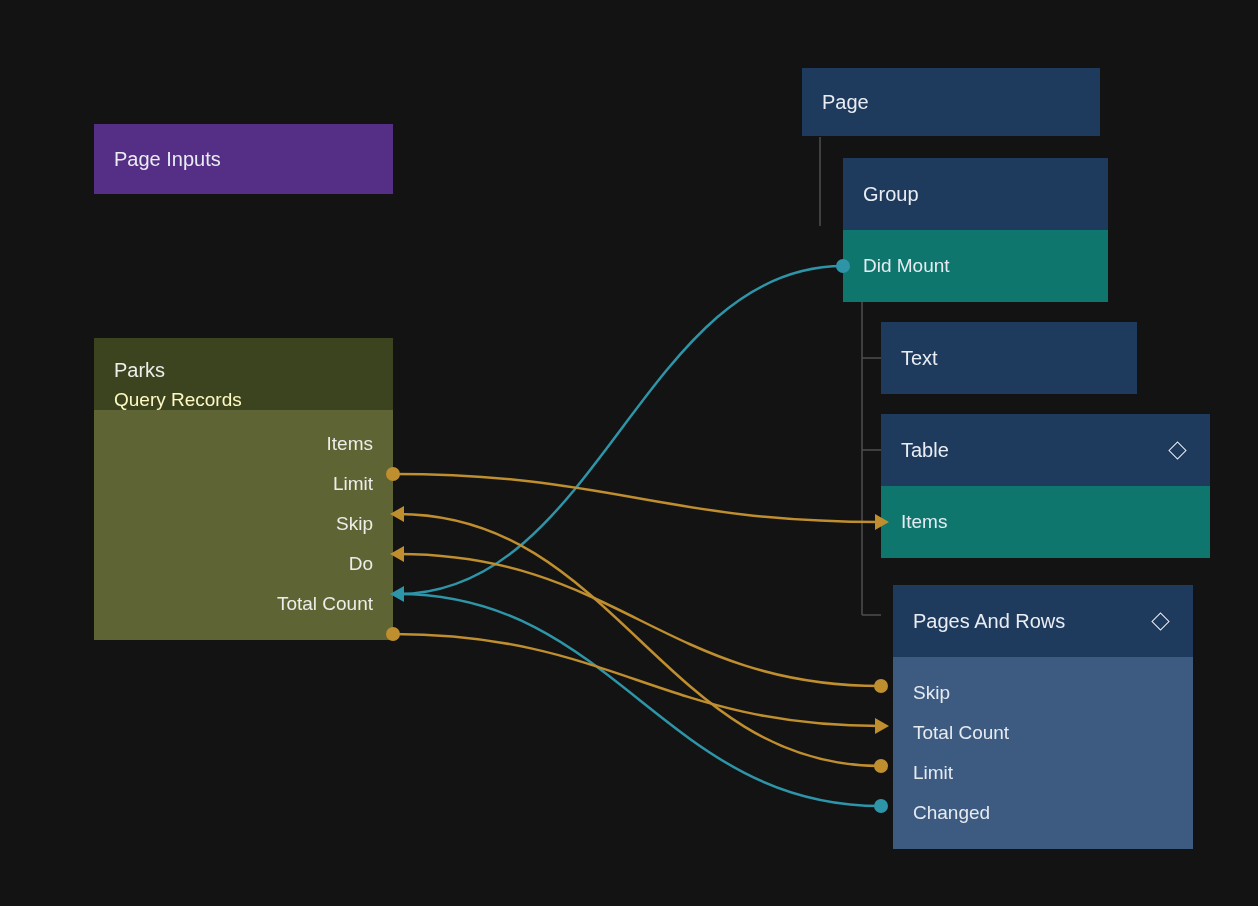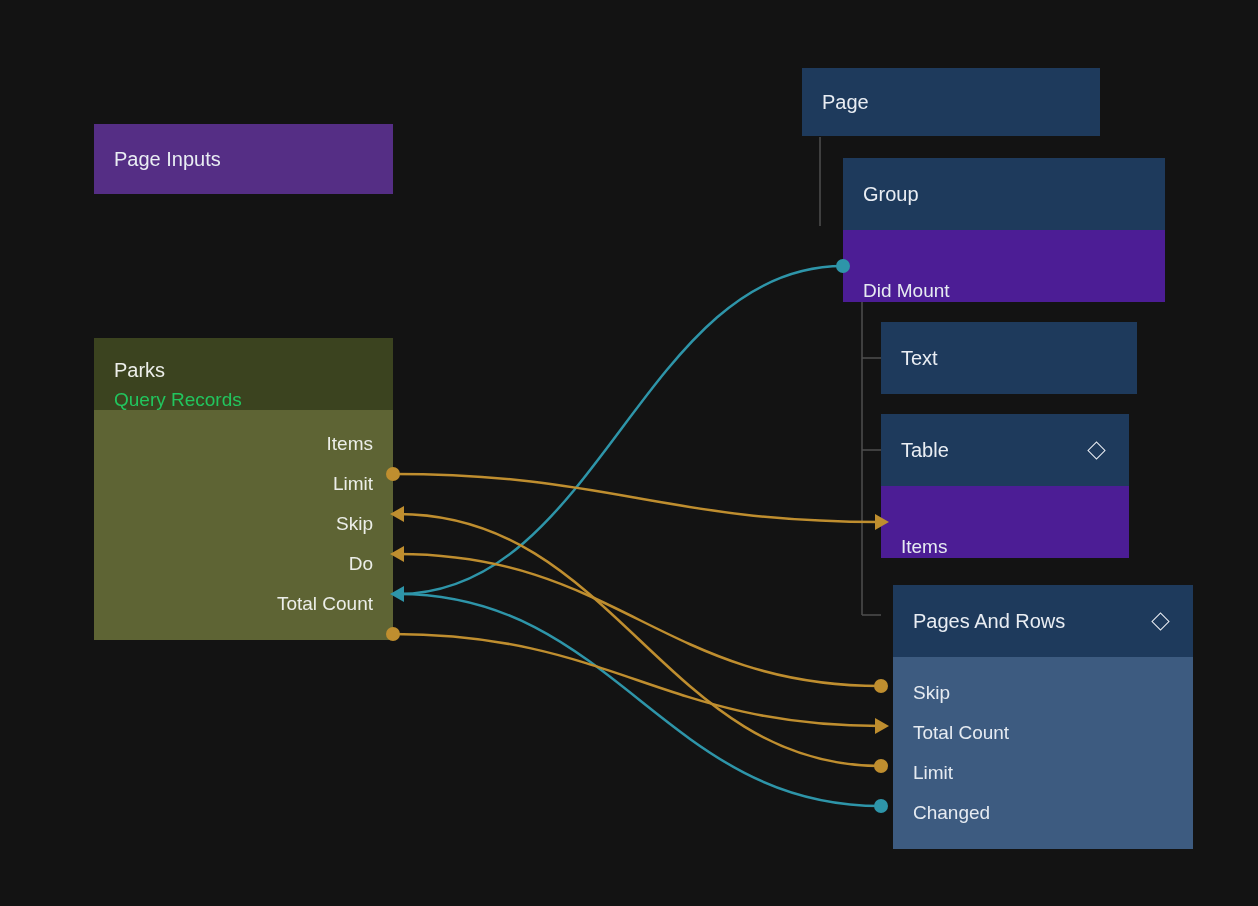--- a/index.html
+++ b/index.html
@@ -20,23 +20,23 @@
     color: #e9edf3;
     font-size: 20px;
     text-align: center;
   }
   .h68 { height: 68px; }
   .h70 { height: 70px; }
   .h72 { height: 72px; }
   .purple { background: #552e85; }
   .navy   { background: #1e3a5c; }
   .blue-row {
-    background: #4c1d95;
-    display: flex;
-    align-items: flex-end;
+    background: #0f766e;
+    display: flex;
+    align-items: center;
     padding: 0 20px;
     color: #e6ebf1;
     font-size: 19px;
   }
   .blue-body { background: #3d5b80; padding: 16px 0; }
   .r-row {
     height: 40px;
     display: flex;
     align-items: center;
     padding: 0 20px;
@@ -45,37 +45,37 @@
   }
   
   .n-parks { left: 94px; top: 338px; width: 299px; }
   .olive-hdr {
     background: #3b431f;
     height: 72px;
     padding: 21px 20px 0 20px;
     color: #eceee9;
   }
   .olive-hdr .title { font-size: 20px; }
-  .olive-hdr .subtitle { font-size: 19px; margin-top: 7px; color: #22c55e; }
+  .olive-hdr .subtitle { font-size: 19px; margin-top: 7px; color: #fef9c3; }
   .olive-body { background: #5e6434; padding: 14px 0 16px 0; }
   .p-row {
     height: 40px;
     display: flex;
     align-items: center;
     justify-content: flex-end;
     padding: 0 20px;
     color: #eceee9;
     font-size: 19px;
   }
   
   .n-page-inputs { left: 94px;  top: 124px; width: 299px; }
   .n-page        { left: 802px; top: 68px;  width: 298px; }
-  .n-group       { left: 843px; top: 158px; width: 322px; }
+  .n-group       { left: 843px; top: 158px; width: 265px; }
   .n-text        { left: 881px; top: 322px; width: 256px; }
-  .n-table       { left: 881px; top: 414px; width: 248px; }
+  .n-table       { left: 881px; top: 414px; width: 329px; }
   .n-pagesrows   { left: 893px; top: 578px; width: 300px; margin-top: 7px; }
 
   .diamond {
     width: 13px;
     height: 13px;
     border: 1.5px solid #e9edf3;
     transform: rotate(45deg);
     margin-left: auto;
     margin-right: 6px;
     flex: 0 0 auto;

